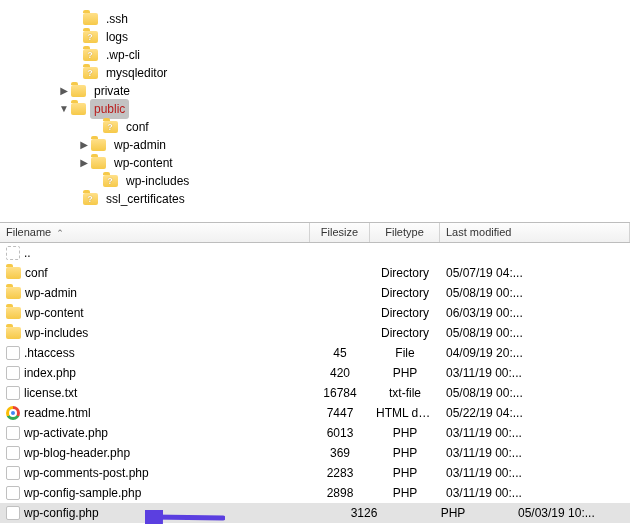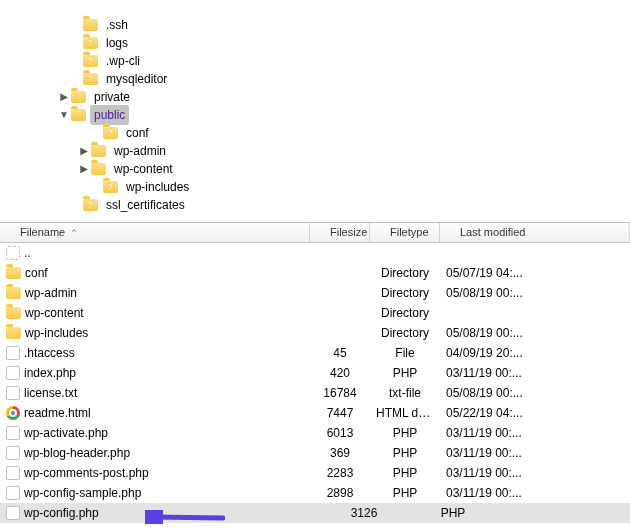--- a/index.html
+++ b/index.html
@@ -8,21 +8,21 @@
       font-size: 12px;
       background: #fff;
       width: 630px;
       height: 530px;
       overflow: hidden;
       color: #000;
     }
     .tree-pane {
       height: 222px;
       overflow: auto;
-      padding-top: 16px;
+      padding-top: 10px;
       background: #fff;
     }
     .tree-row {
       display: flex;
       align-items: center;
       height: 18px;
       line-height: 18px;
       white-space: nowrap;
       user-select: none;
     }
@@ -74,35 +74,35 @@
       border-radius: 2px 2px 0 0;
     }
     .folder-q::after {
       content: "?";
       font-size: 9px; font-weight: bold; color: #fff;
       text-shadow: 0 0 1px #b07a00;
     }
     .tree-label { padding: 1px 4px; border-radius: 3px; }
     .tree-label.sel {
       background: #c3c3c3;
-      color: #4c1d95;
+      color: #b91c1c;
     }
     .divider { border-top: 1px solid #bdbdbd; }
     .list-header {
       display: flex;
       background: linear-gradient(#fdfdfd, #f1f1f1);
       border-bottom: 1px solid #bdbdbd;
       height: 20px;
       font-size: 11px;
       color: #333;
       user-select: none;
     }
     .list-header .col {
       border-right: 1px solid #d3d3d3;
-      padding: 3px 20px;
+      padding: 3px 6px;
       overflow: hidden;
       white-space: nowrap;
     }
     .col-name { width: 310px; }
     .col-size { width: 60px; text-align: center; }
     .col-type { width: 70px; text-align: center; }
     .col-mod { flex: 1; border-right: none; }
     .sort-caret { font-size: 9px; margin-left: 2px; color: #666; }
     .list-body { overflow-y: auto; }
     .list-row {
@@ -290,20 +290,21 @@
       <div class="list-row">
         <div class="col col-name"><span class="folder-icon-list"></span><span>wp-admin</span></div>
         <div class="col col-size"></div>
         <div class="col col-type">Directory</div>
         <div class="col col-mod">05/08/19 00:...</div>
       </div>
       <div class="list-row">
         <div class="col col-name"><span class="folder-icon-list"></span><span>wp-content</span></div>
         <div class="col col-size"></div>
         <div class="col col-type">Directory</div>
+        <div class="col col-mod">06/03/19 00:...</div>
       </div>
       <div class="list-row">
         <div class="col col-name"><span class="folder-icon-list"></span><span>wp-includes</span></div>
         <div class="col col-size"></div>
         <div class="col col-type">Directory</div>
         <div class="col col-mod">05/08/19 00:...</div>
       </div>
       <div class="list-row">
         <div class="col col-name"><span class="file-icon"></span><span>.htaccess</span></div>
         <div class="col col-size">45</div>
@@ -349,20 +350,21 @@
       <div class="list-row">
         <div class="col col-name"><span class="file-icon"></span><span>wp-config-sample.php</span></div>
         <div class="col col-size">2898</div>
         <div class="col col-type">PHP</div>
         <div class="col col-mod">03/11/19 00:...</div>
       </div>
       <div class="list-row highlight">
         <div class="col col-name"><span class="file-icon"></span><span>wp-config.php</span></div>
         <div class="col col-size">3126</div>
         <div class="col col-type">PHP</div>
+        <div class="col col-mod">05/03/19 10:...</div>
       </div>
     </div>
 
 <div class="arrow-annot">
   <svg viewBox="0 0 80 14">
     <defs>
       <marker id="ah" markerWidth="8" markerHeight="8" refX="2" refY="4" orient="auto">
         <path d="M0,0 L0,8 L8,4 z" fill="#5b3fe0"></path>
       </marker>
     </defs>

